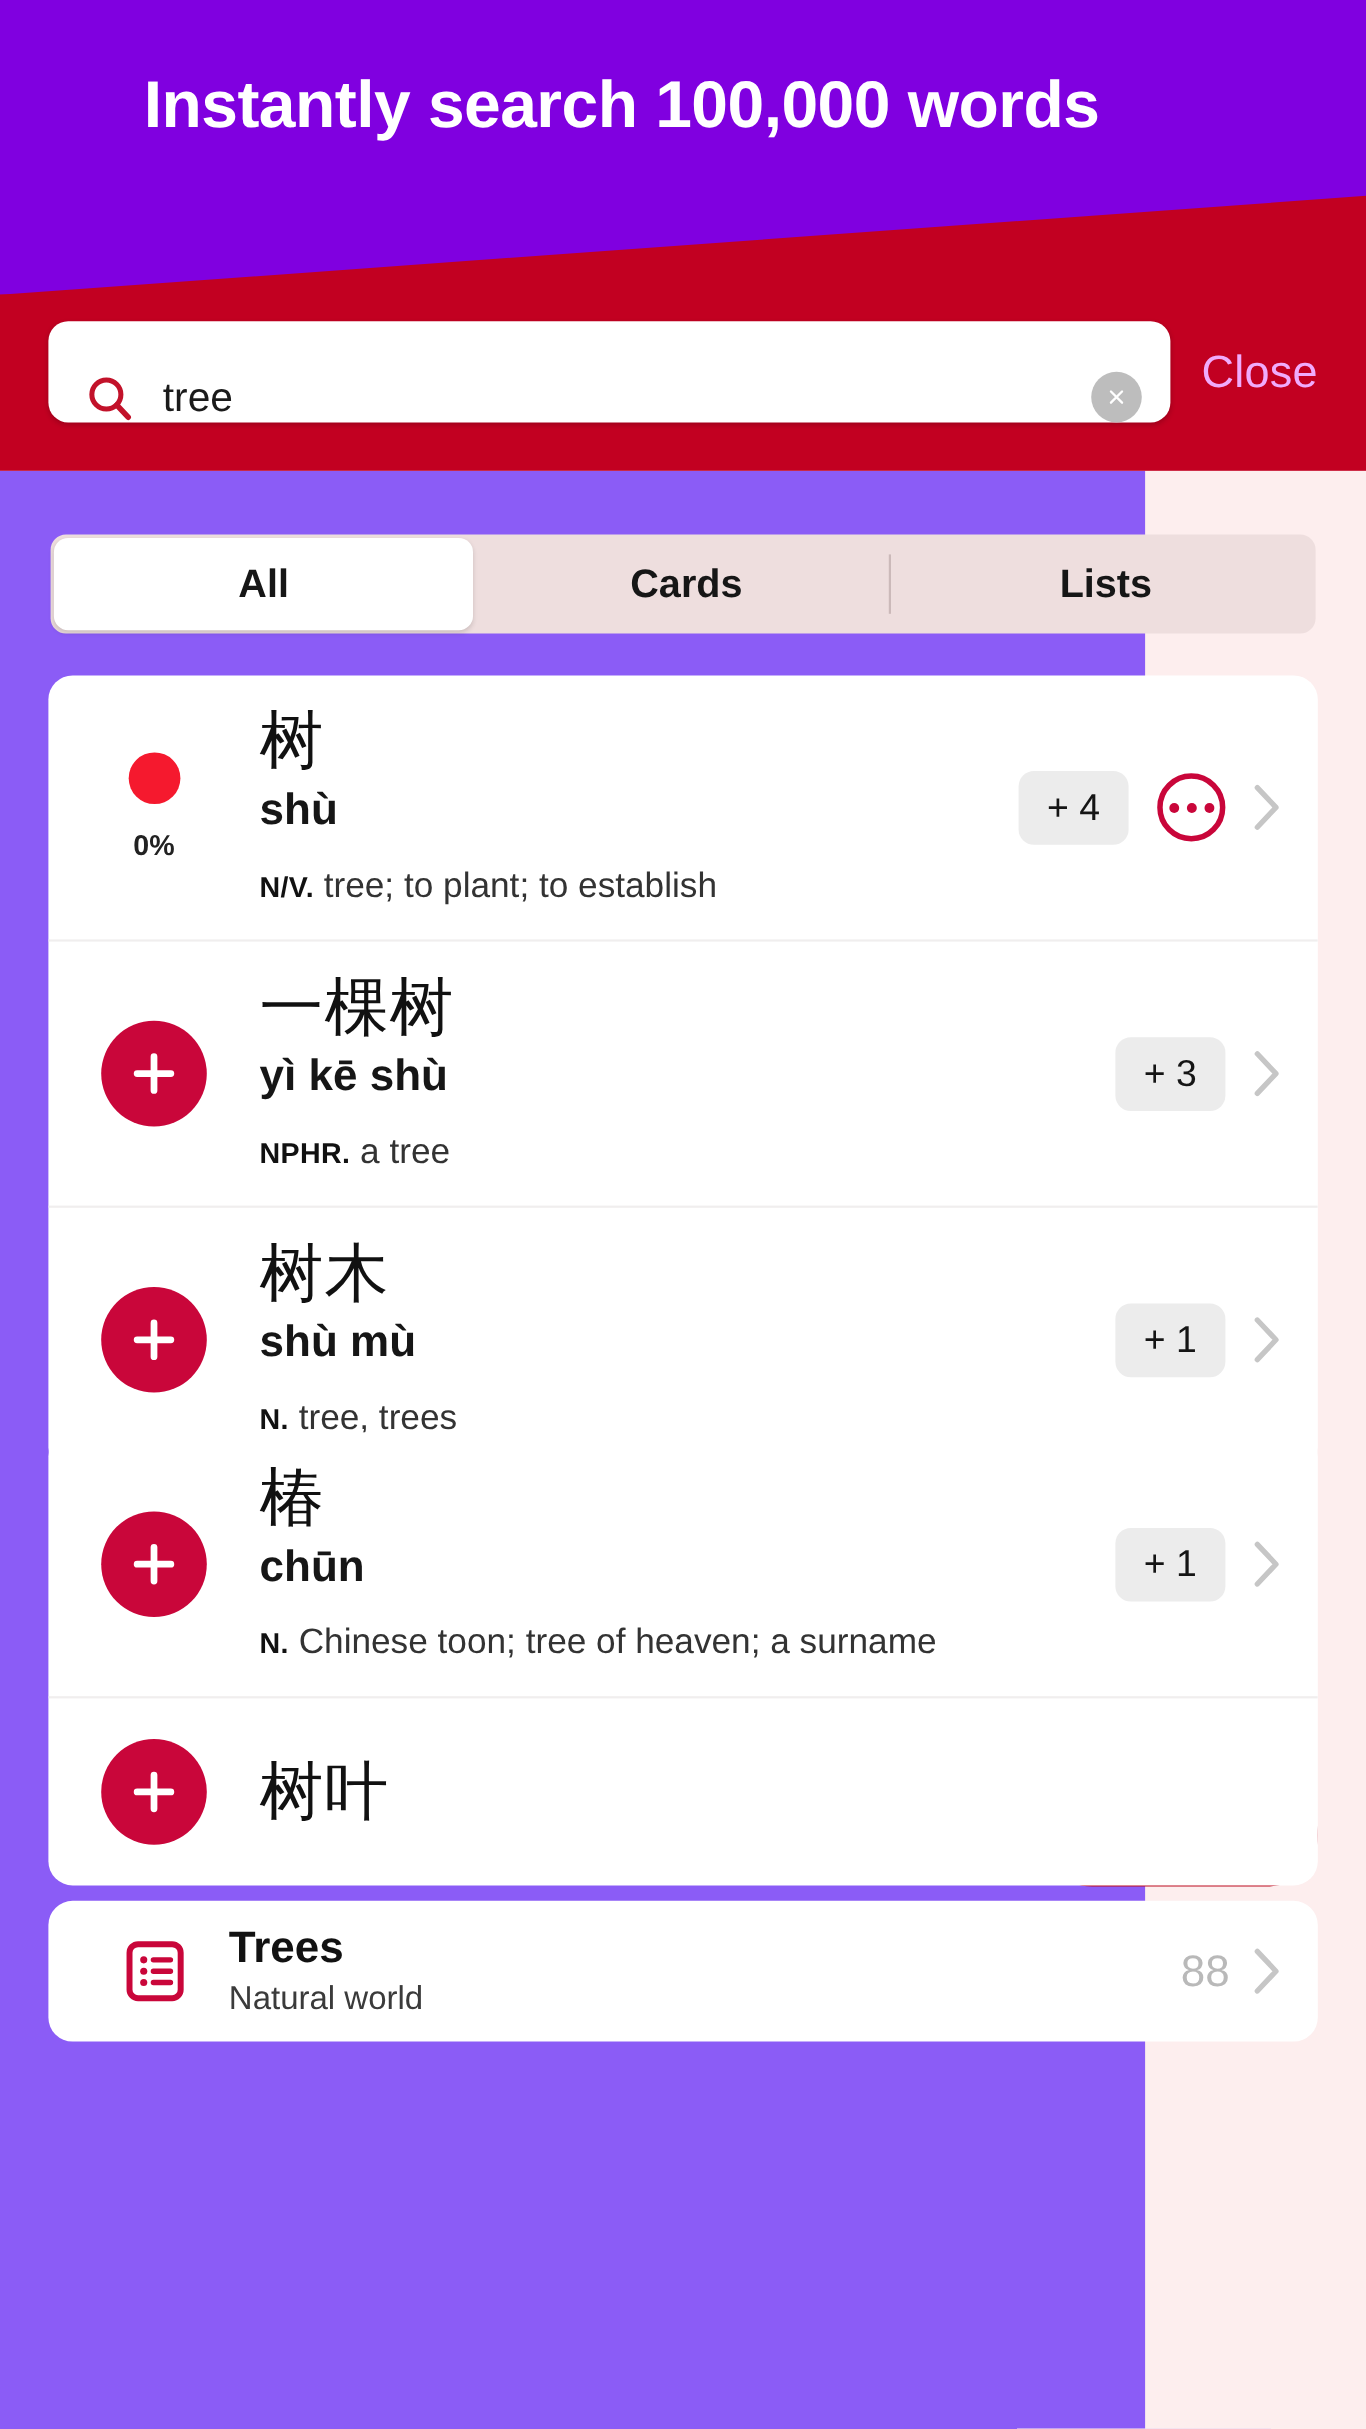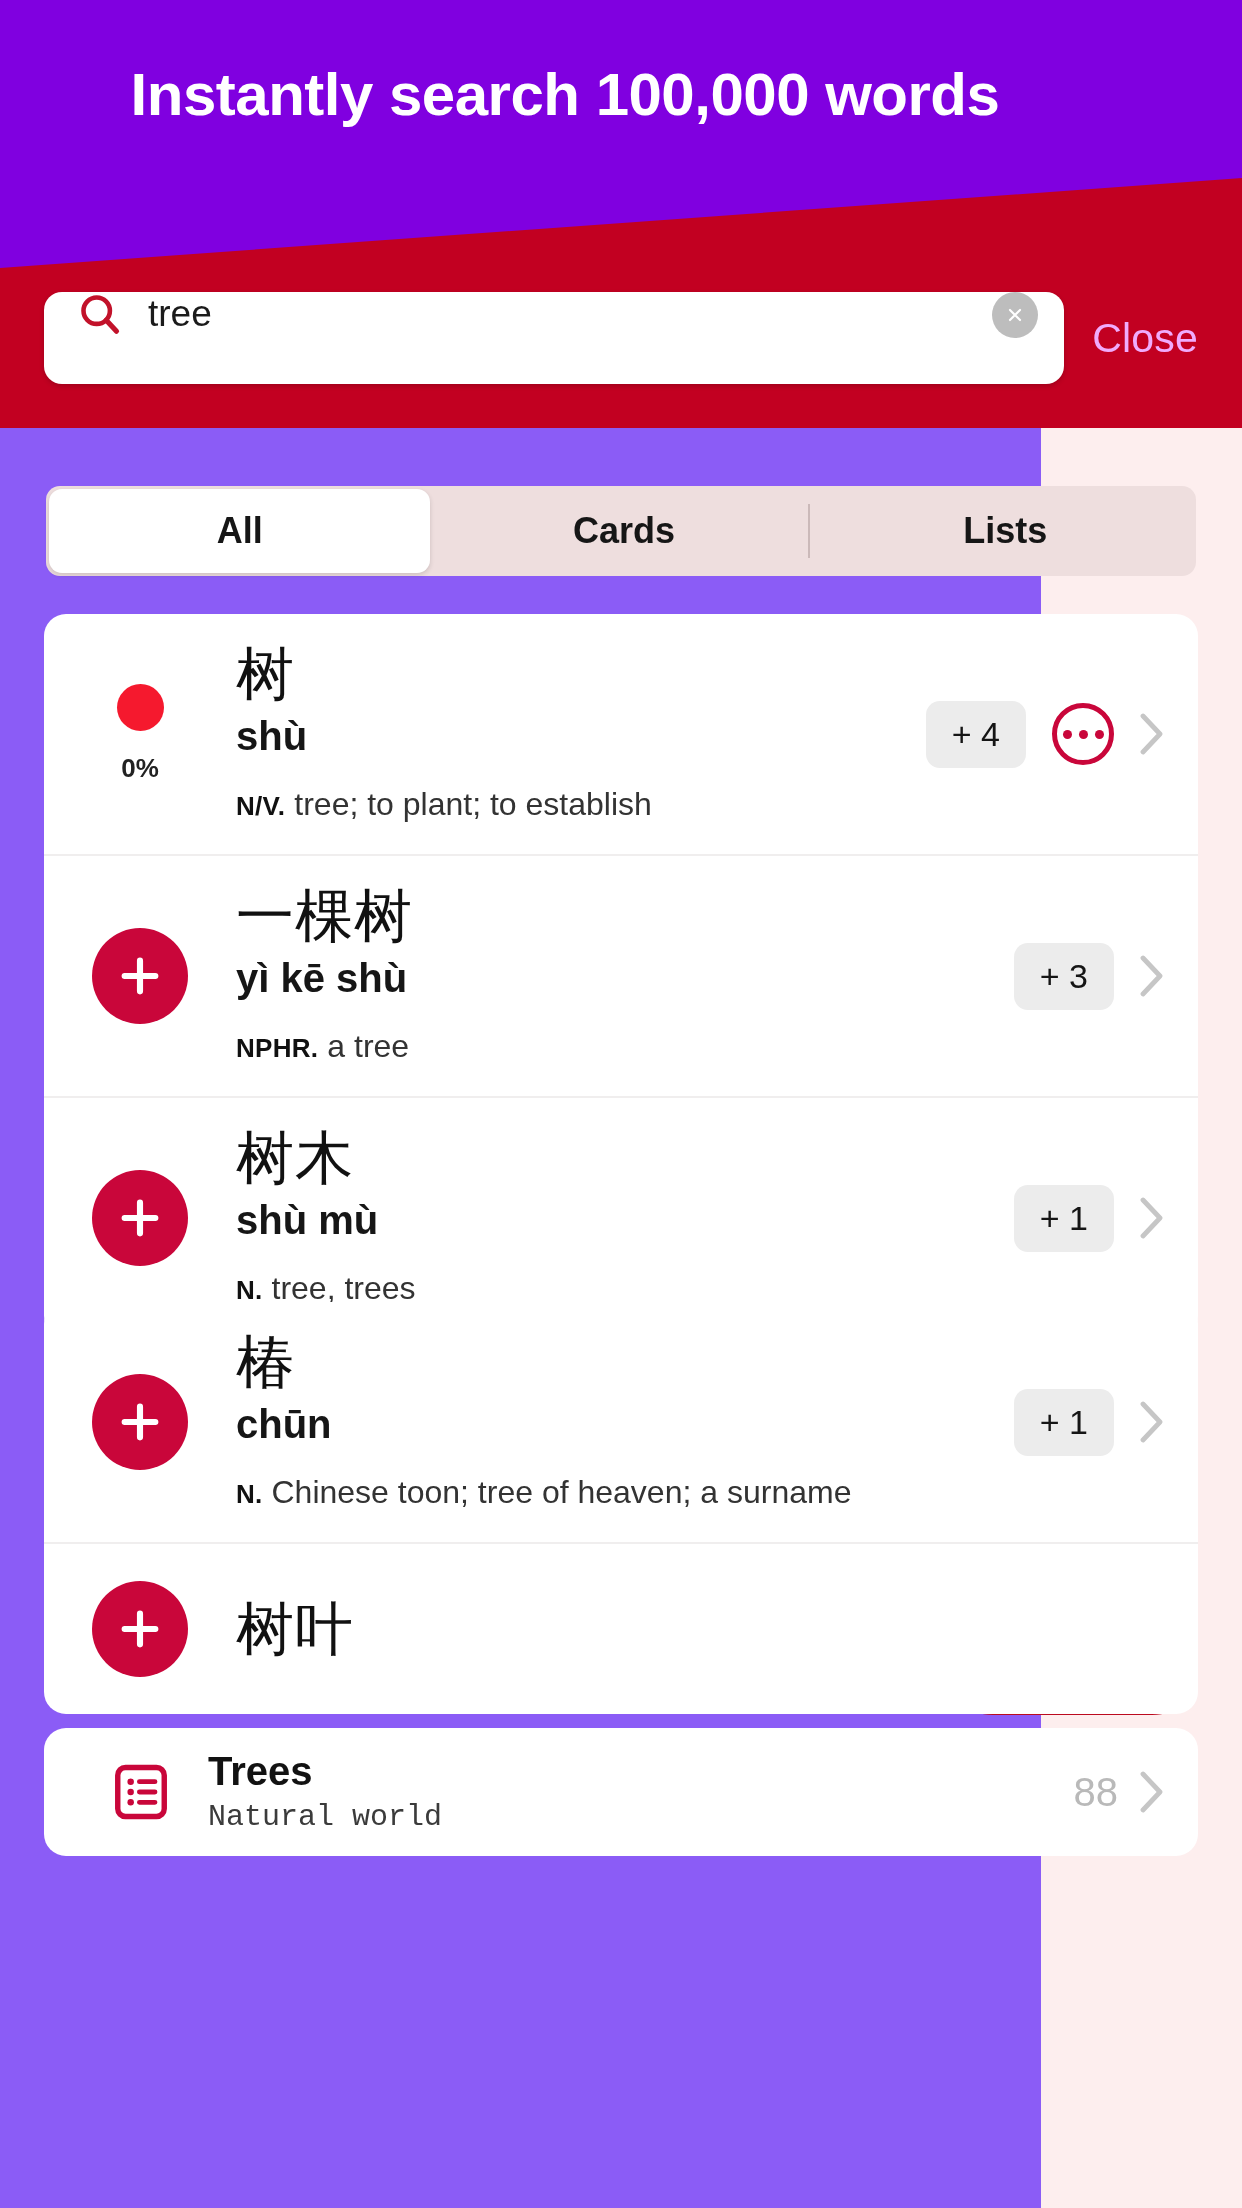--- a/index.html
+++ b/index.html
@@ -63,21 +63,21 @@
     padding: 0 44px;
     box-sizing: border-box;
   }
   .search-field {
     position: relative;
     flex: 1 1 auto;
     height: 92px;
     background: #ffffff;
     border-radius: 18px;
     display: flex;
-    align-items: flex-start;
+    align-items: flex-end;
     padding: 0 26px 0 34px;
     box-sizing: border-box;
     box-shadow: 0 2px 5px rgba(0,0,0,0.18);
     margin-right: 28px;
   }
   .search-icon {
     width: 44px; height: 44px;
     flex: 0 0 auto;
     display: block;
     margin-right: 26px;
@@ -324,21 +324,20 @@
     font-size: 40px;
     font-weight: 700;
     color: #121212;
     line-height: 48px;
   }
   .list-sub {
     font-size: 30px;
     color: #3b3b3b;
     line-height: 40px;
     margin-top: 2px;
-    font-family: Liberation Mono, monospace;
   }
   .list-count {
     flex: 0 0 auto;
     font-size: 40px;
     color: #b9b9b9;
     margin-right: 22px;
   }
 </style>
 </head>
 <body>

